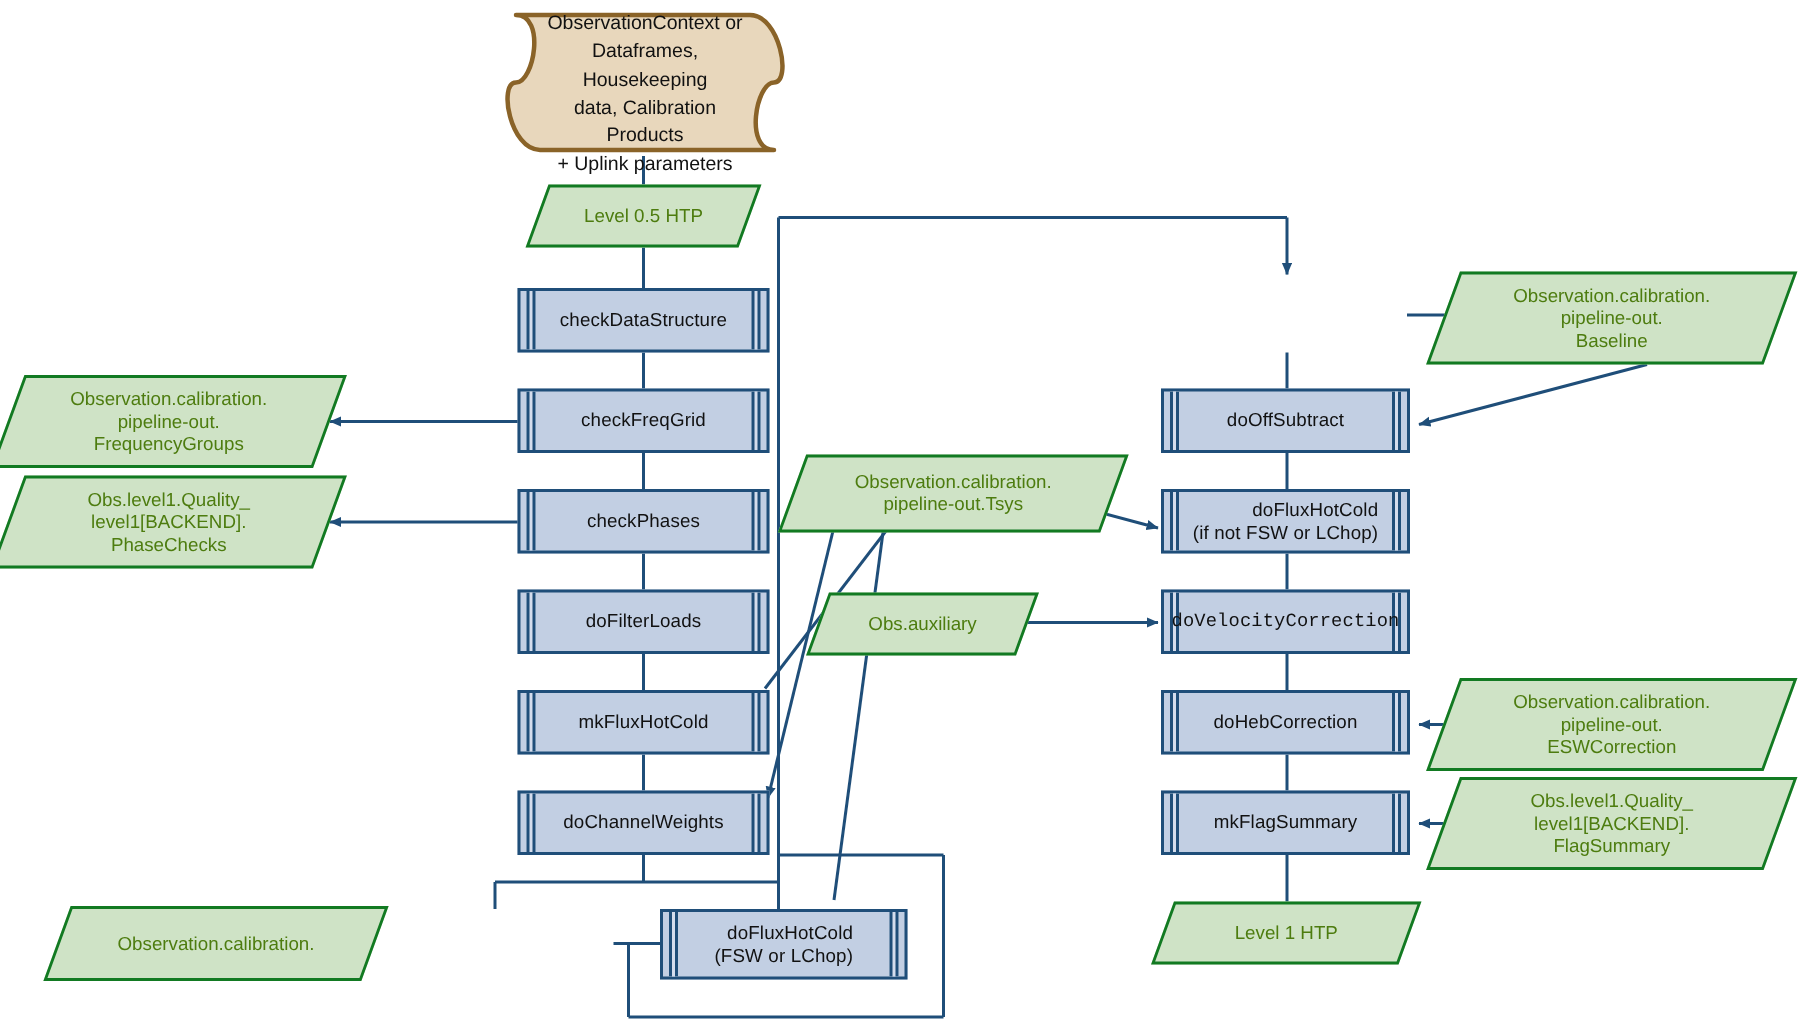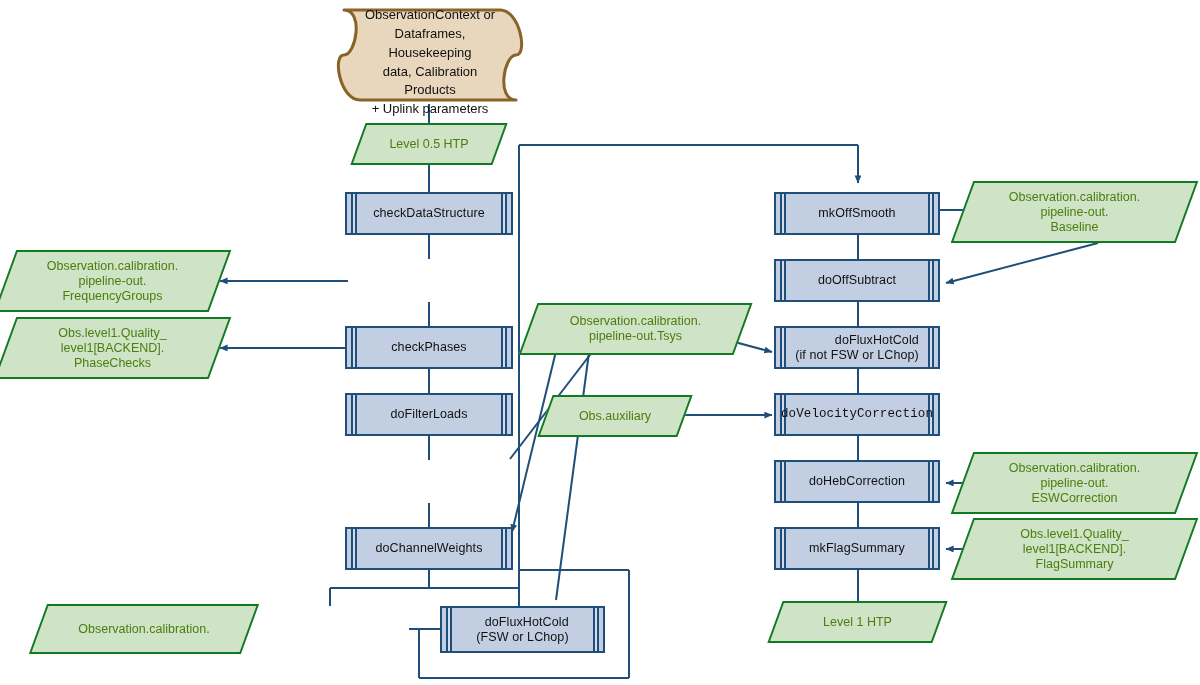--- a/index.html
+++ b/index.html
@@ -142,25 +142,31 @@
   </div>
 
   <div class="para" style="left:358px;top:123px;width:142px;height:42px;">
     <span class="skew"></span>
     <span class="lbl">Level 0.5 HTP</span>
   </div>
 
   <div class="proc" style="left:345px;top:192px;width:168px;height:43px;">
     <span class="lbl">checkDataStructure</span>
   </div>
+  <div class="proc" style="left:345px;top:259px;width:168px;height:43px;">
+    <span class="lbl">checkFreqGrid</span>
+  </div>
   <div class="proc" style="left:345px;top:326px;width:168px;height:43px;">
     <span class="lbl">checkPhases</span>
   </div>
   <div class="proc" style="left:345px;top:393px;width:168px;height:43px;">
     <span class="lbl">doFilterLoads</span>
+  </div>
+  <div class="proc" style="left:345px;top:460px;width:168px;height:43px;">
+    <span class="lbl">mkFluxHotCold</span>
   </div>
   <div class="proc" style="left:345px;top:527px;width:168px;height:43px;">
     <span class="lbl">doChannelWeights</span>
   </div>
 
   <div class="para" style="left:5px;top:250px;width:215px;height:62px;">
     <span class="skew"></span>
     <span class="lbl">
       <span>Observation.calibration.</span><br>
       <span>pipeline-out.</span><br>
@@ -196,23 +202,20 @@
   </div>
 
 
   <div class="proc" style="left:440px;top:606px;width:165px;height:47px;">
     <span class="lbl">
       <span>doFluxHotCold</span><br>
       <span>(FSW or LChop)</span>
     </span>
   </div>
 
-  <div class="proc" style="left:774px;top:192px;width:166px;height:43px;">
-    <span class="lbl">mkOffSmooth</span>
-  </div>
   <div class="proc" style="left:774px;top:259px;width:166px;height:43px;">
     <span class="lbl">doOffSubtract</span>
   </div>
   <div class="proc" style="left:774px;top:326px;width:166px;height:43px;">
     <span class="lbl">
       <span>doFluxHotCold</span><br>
       <span>(if not FSW or LChop)</span>
     </span>
   </div>
   <div class="proc" style="left:774px;top:393px;width:166px;height:43px;font-family:Liberation Mono, monospace;">

